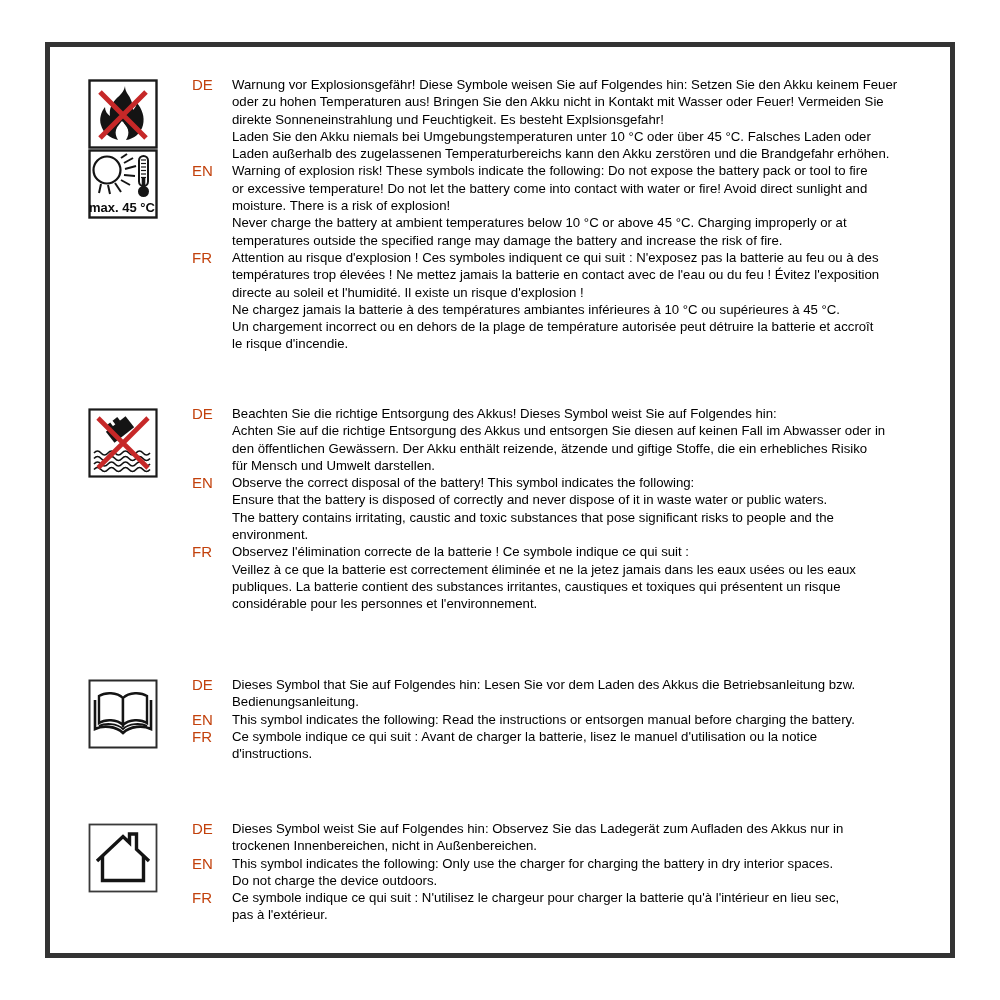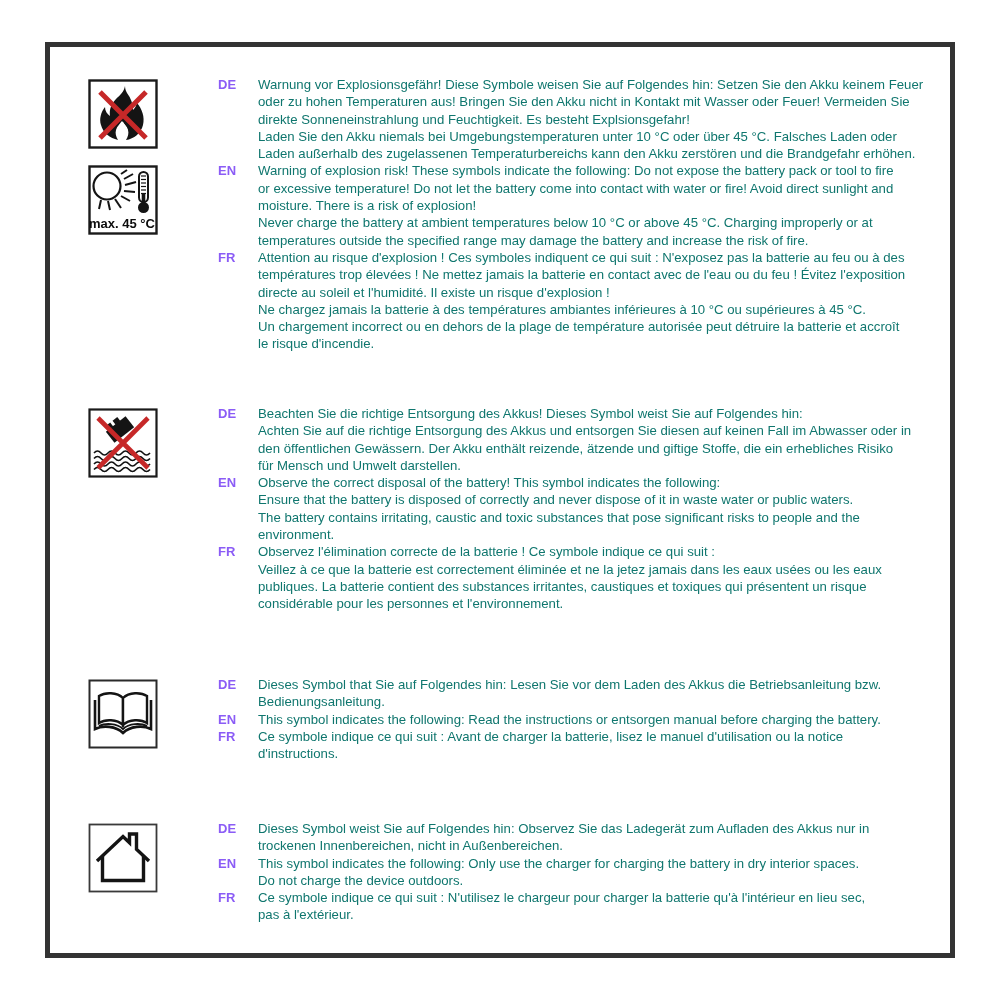--- a/index.html
+++ b/index.html
@@ -1,24 +1,24 @@
 <!DOCTYPE html>
 <html><head>
 <meta charset="utf-8">
 <style>
   html,body{margin:0;padding:0;background:#ffffff;}
   body{width:1000px;height:1000px;position:relative;font-family:"Liberation Sans",sans-serif;}
   .frame{position:absolute;left:45px;top:42px;width:900px;height:906px;border:5px solid #333333;background:#ffffff;}
   .section{position:absolute;left:38px;display:flex;}
-  .icon-col{width:70px;margin-right:60px;display:flex;flex-direction:column;gap:16px;margin-top:3px;flex:none;}
+  .icon-col{width:70px;margin-right:34px;display:flex;flex-direction:column;gap:0;margin-top:3px;flex:none;}
   .icon-box{width:70px;height:70px;display:block;}
   .entries{width:753px;}
   .entry{display:grid;grid-template-columns:40px 713px;}
-  .lang{font-weight:bold;font-size:13px;line-height:17.3px;color:#8b5cf6;}
-  .txt{font-size:13.2px;line-height:17.3px;color:#0f766e;white-space:pre-line;}
+  .lang{font-weight:normal;font-size:15px;line-height:17.3px;color:#c2410c;}
+  .txt{font-size:13.2px;line-height:17.3px;color:#000000;white-space:pre-line;}
   #s1{top:29px}
   #s2{top:358px}
   #s3{top:629px}
   #s4{top:773px}
 </style>
 </head>
 <body>
 
 <div class="frame">
 

